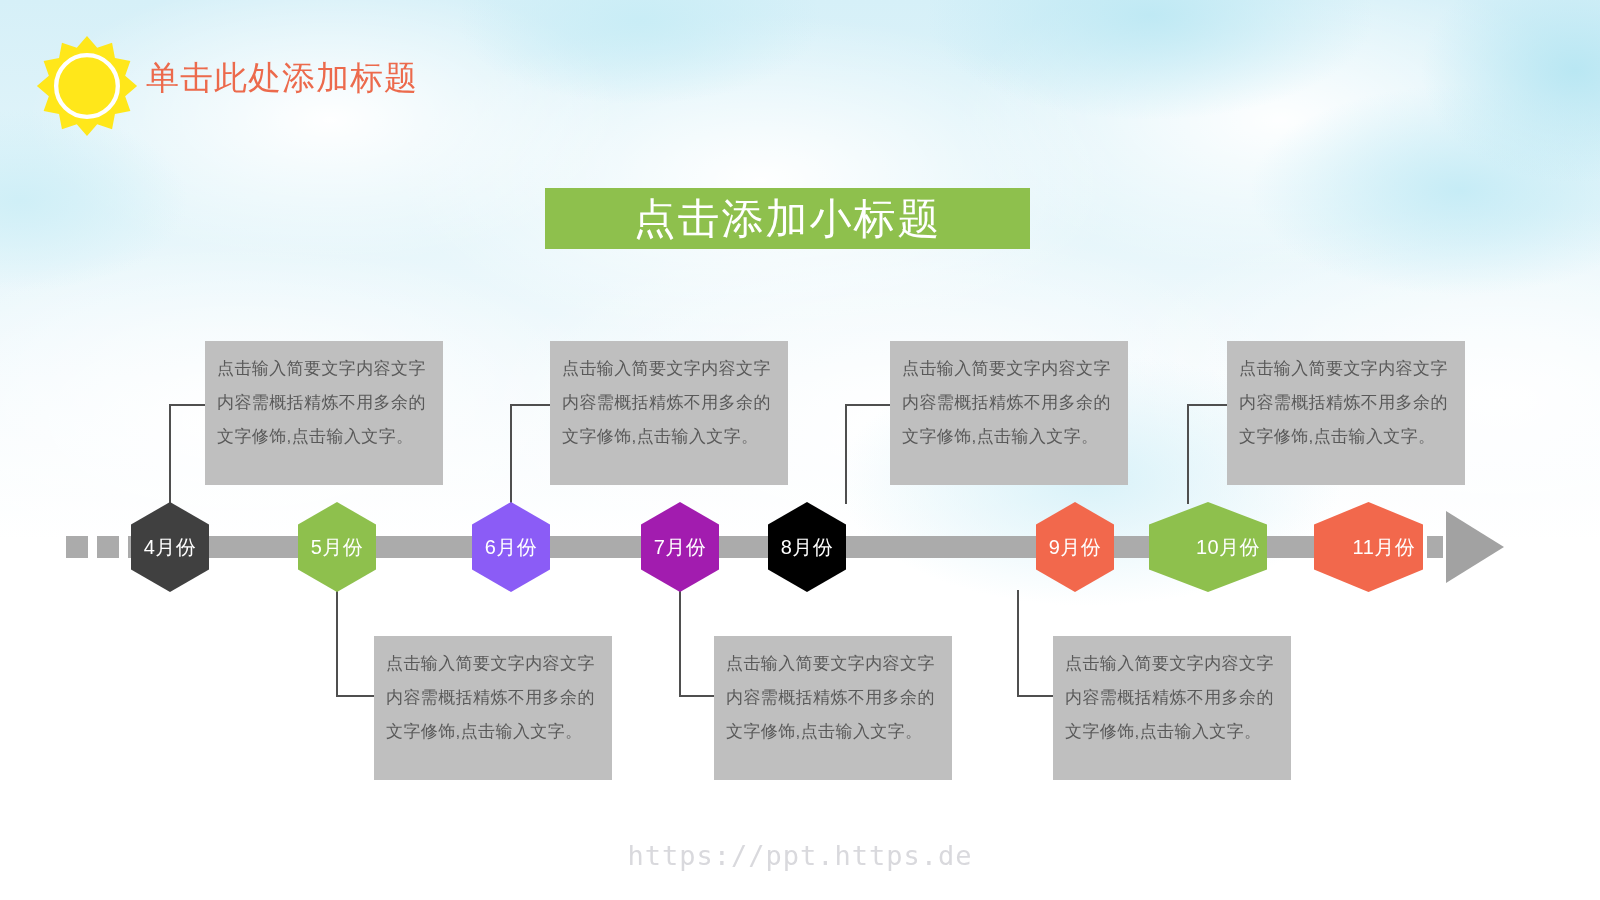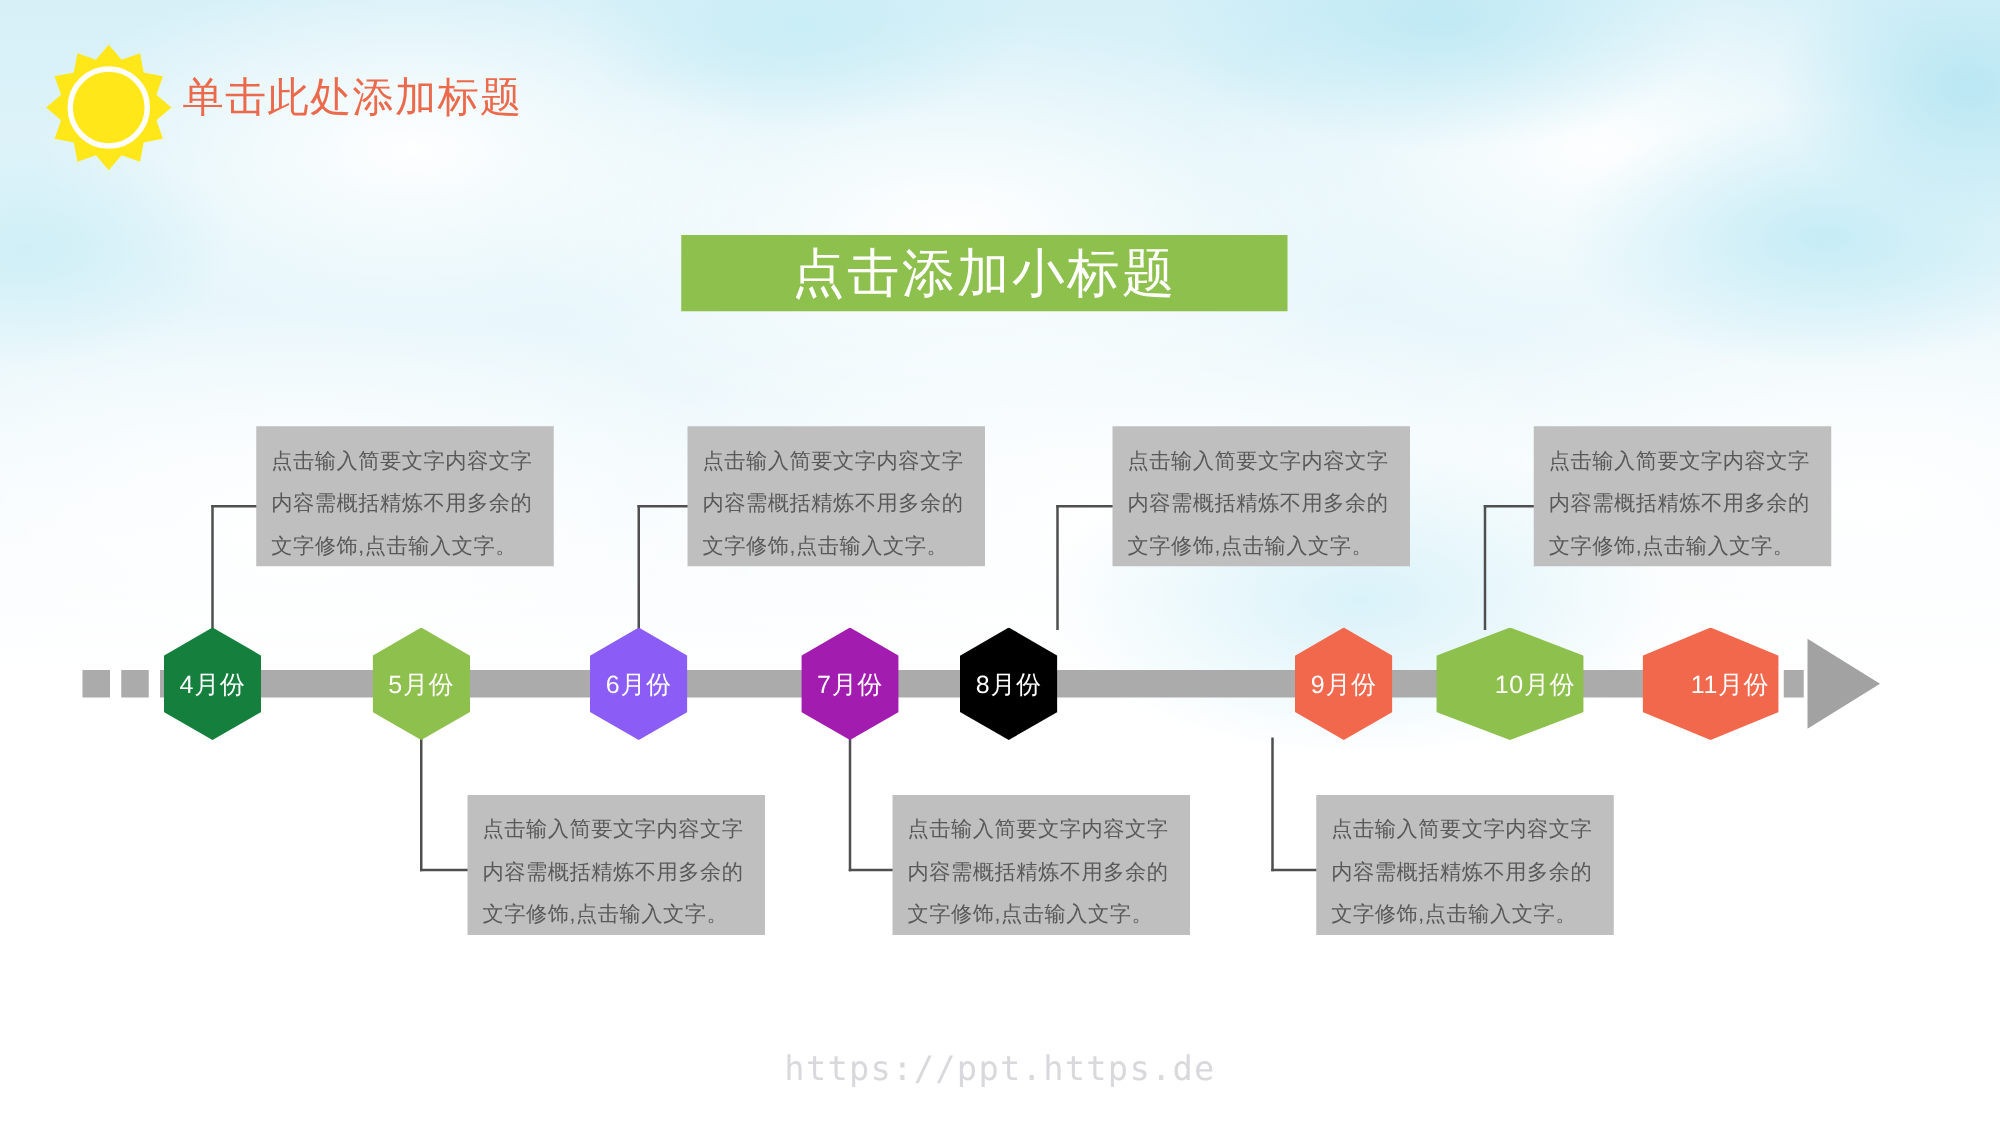--- a/index.html
+++ b/index.html
@@ -44,21 +44,21 @@
   }
   .vline{position:absolute;width:2px;background:#4f4f4f;}
   .hline{position:absolute;height:2px;background:#4f4f4f;}
   .hex{
     position:absolute;top:502px;width:78px;height:90px;
     clip-path:polygon(50% 0%,100% 25%,100% 75%,50% 100%,0% 75%,0% 25%);
     display:flex;align-items:center;justify-content:center;
   }
   .hex span{color:#ffffff;font-size:20px;letter-spacing:0.5px;white-space:nowrap;}
   .note-box{
-    position:absolute;width:238px;height:112px;background:#bfbfbf;
+    position:absolute;width:238px;height:144px;background:#bfbfbf;
     box-sizing:border-box;padding:11px 12px;
     font-size:17px;line-height:34px;color:#595959;letter-spacing:0.4px;
     text-align:left;word-break:break-all;
   }
   .note-box.top{top:341px;}
   .note-box.bottom{top:636px;}
   .watermark{
     position:absolute;left:50%;top:840px;transform:translateX(-50%);
     font-family:"DejaVu Sans Mono","Liberation Mono",monospace;
     font-size:27px;color:#d9d9dd;letter-spacing:1px;white-space:nowrap;
@@ -96,21 +96,21 @@
   <div class="vline" style="left:1187px;top:404px;height:100px;"></div>
   <div class="hline" style="left:1187px;top:404px;width:42px;"></div>
 
   <div class="vline" style="left:336px;top:590px;height:107px;"></div>
   <div class="hline" style="left:336px;top:695px;width:40px;"></div>
   <div class="vline" style="left:679px;top:590px;height:107px;"></div>
   <div class="hline" style="left:679px;top:695px;width:37px;"></div>
   <div class="vline" style="left:1017px;top:590px;height:107px;"></div>
   <div class="hline" style="left:1017px;top:695px;width:38px;"></div>
 
-  <div class="hex" style="left: 131px; background: #15803d;">
+  <div class="hex" style="left: 131px; background: #404040;">
       <span>4月份</span>
     </div>
   <div class="hex" style="left: 298px; background: rgb(142, 192, 77); text-align: center;">
       <span>5月份</span>
     </div>
   <div class="hex" style="left: 472px; background: #8b5cf6;">
       <span>6月份</span>
     </div>
   <div class="hex" style="left: 641px; background: #a21caf;">
       <span>7月份</span>

